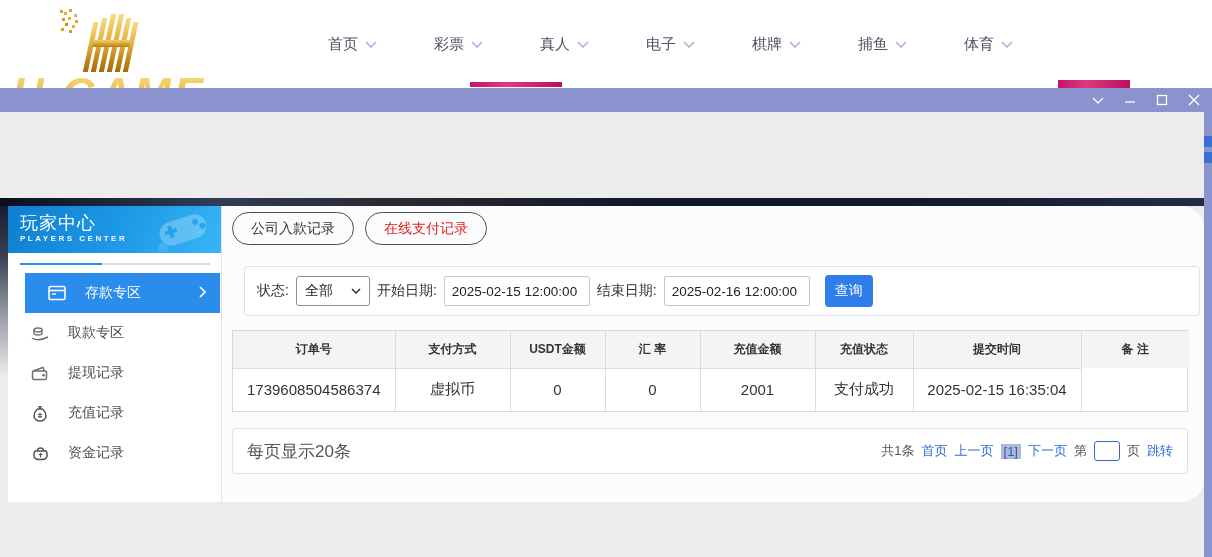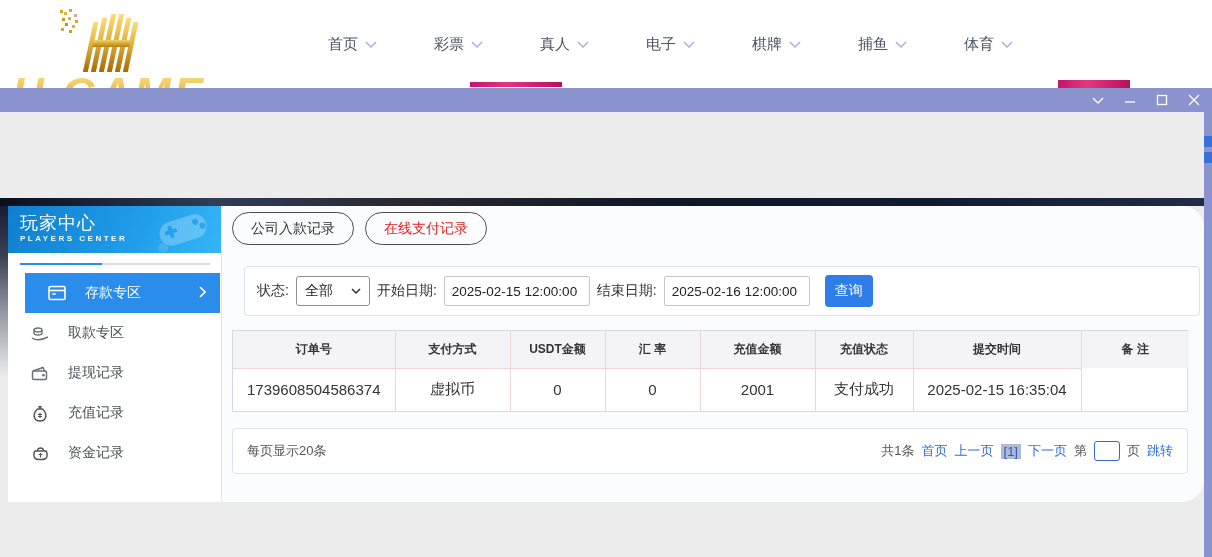--- a/index.html
+++ b/index.html
@@ -98,21 +98,21 @@
   th:last-child, td:last-child { border-right:none; }
   td:last-child, th:last-child { border-bottom:none; }
   tr:last-child td { border-bottom:none; }
   col.c1{width:162px;} col.c2{width:115px;} col.c3{width:95px;} col.c4{width:95px;}
   col.c5{width:115px;} col.c6{width:98px;} col.c7{width:168px;} col.c8{width:108px;}
   .order-no { font-size:15px; letter-spacing:0; }
 
   .page-card { position:absolute; left:10px; top:222px; width:956px; height:46px; background:#fff;
     border:1px solid #dfe1e6; border-radius:4px; display:flex; align-items:center;
     justify-content:space-between; padding:0 14px; }
-  .page-size { font-size:13px; color:#555; }
+  .page-size { font-size:17px; color:#555; }
   .pager { display:flex; align-items:center; gap:7px; font-size:13px; }
   .pg-text { color:#555; }
   .pg-link { color:#2f6bd8; cursor:pointer; text-decoration:none; }
   .pg-current { background:#aeb9d2; color:#2f55cc; padding:0 3px; cursor:default; }
   .jump-input { width:26px; height:20px; border:1px solid #3a63d6; border-radius:3px; }
 </style>
 </head>
 <body>
 
 <div class="screen">

